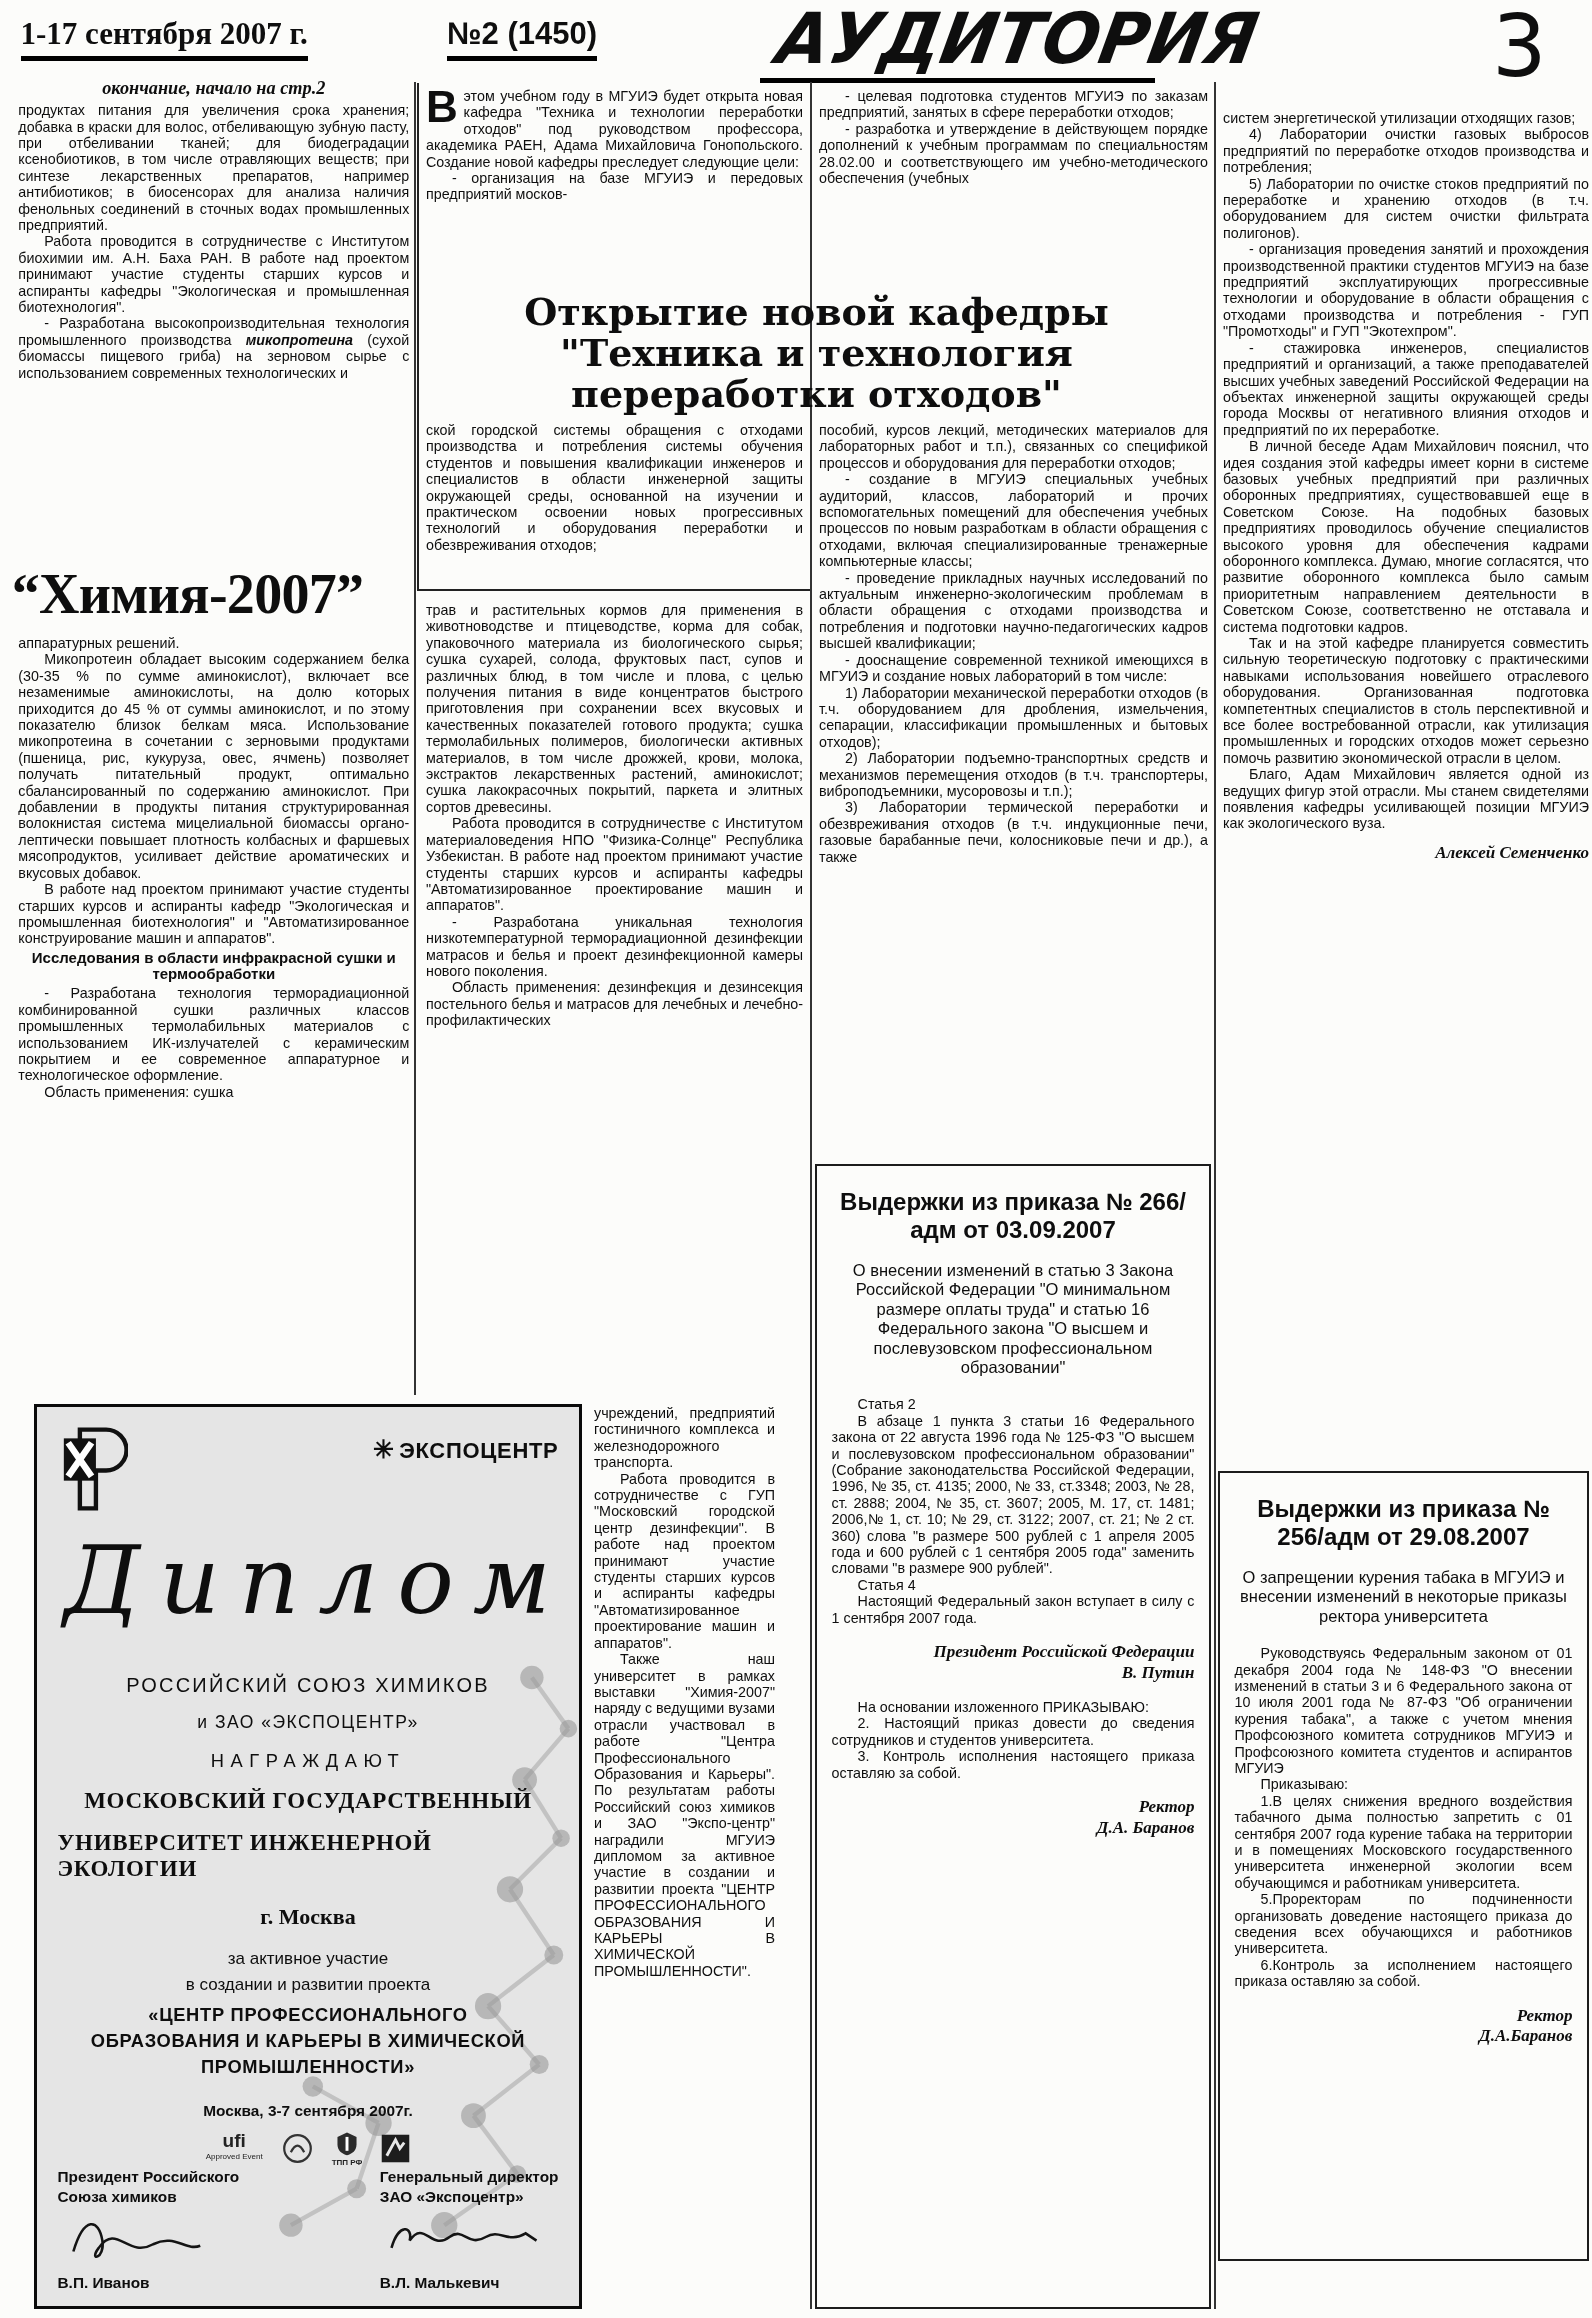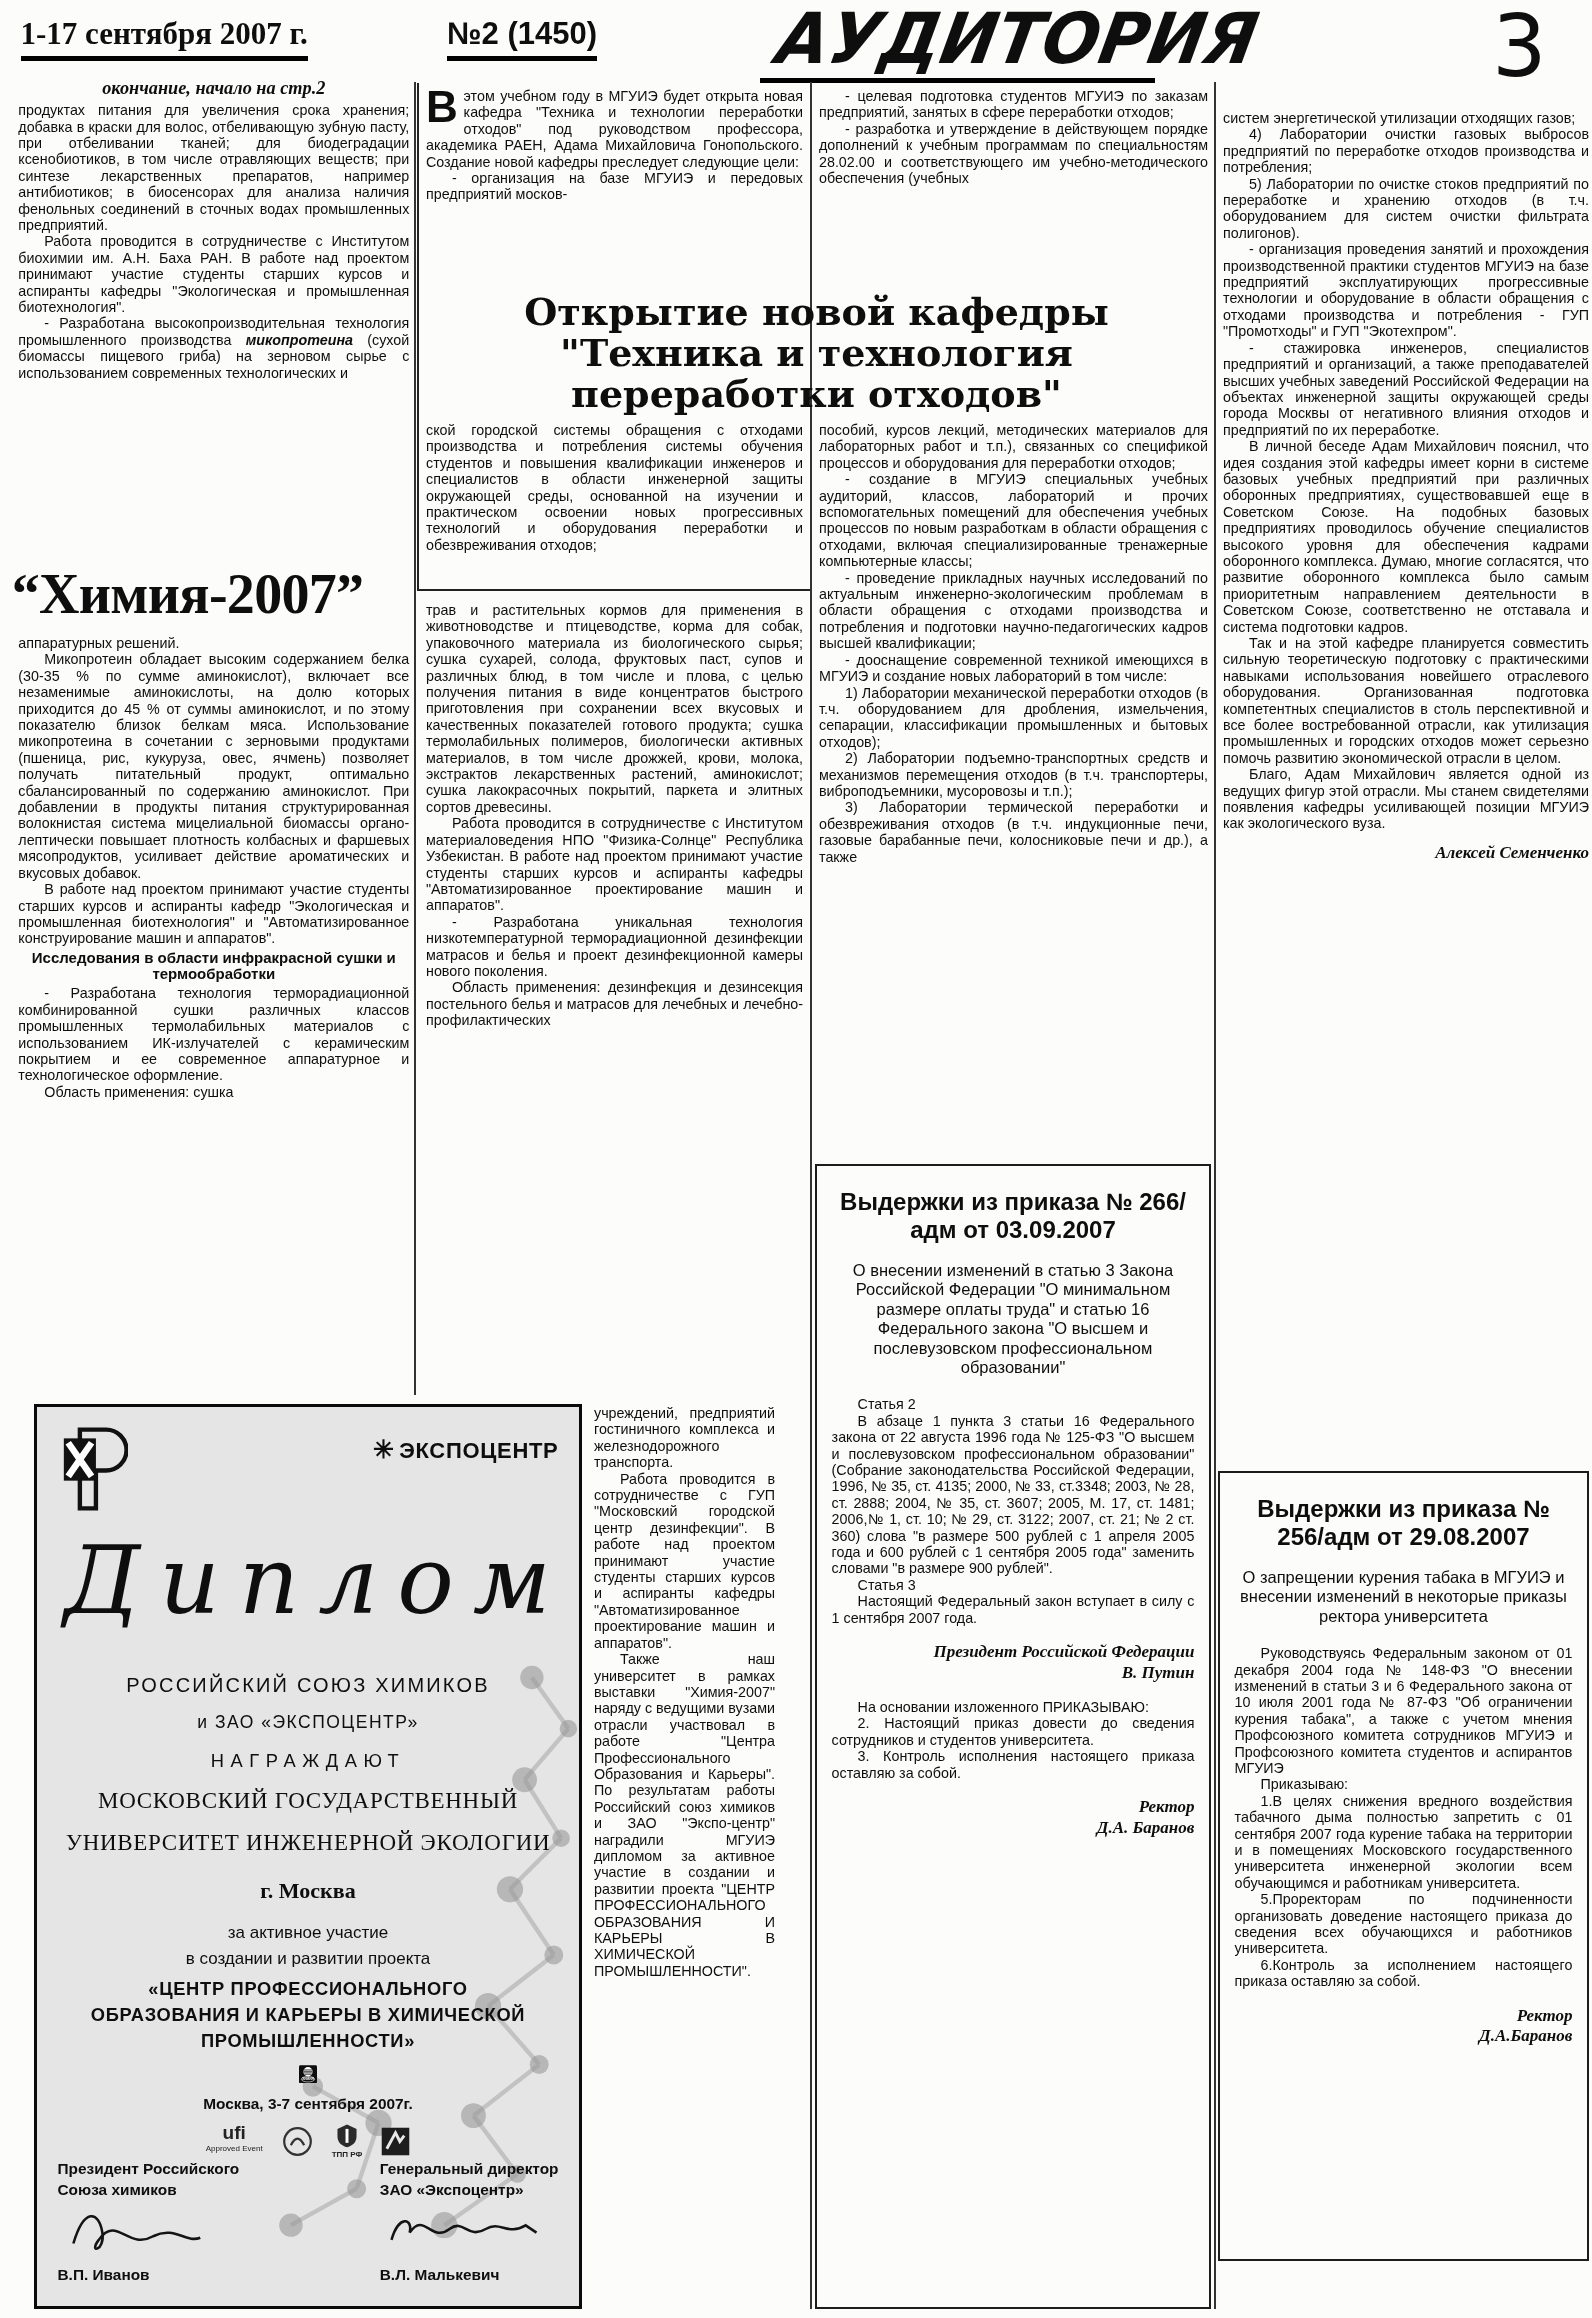--- a/index.html
+++ b/index.html
@@ -51,21 +51,21 @@
   .dip-inner{position:relative;width:100%;height:100%;padding:17.5px 20.5px;box-sizing:border-box;
              display:flex;flex-direction:column;align-items:center;z-index:1;}
   .dip-head{width:100%;display:flex;justify-content:space-between;align-items:flex-start;}
   .dip-brand{font-weight:700;font-size:22px;letter-spacing:0.7px;white-space:nowrap;margin-top:10.2px;}
   .dip-star{font-size:25px;margin-right:4.4px;}
   .dip-title{font-family:"DejaVu Serif",serif;font-style:italic;font-size:94px;line-height:95px;
              letter-spacing:19px;margin:20.5px 0 7.3px 17.5px;}
   .dip-org1{font-size:20px;letter-spacing:2.2px;margin-top:39px;}
   .dip-org2{font-size:17.5px;letter-spacing:1.5px;margin-top:14.6px;}
   .dip-award{font-size:18.3px;letter-spacing:6.6px;margin-top:17.5px;}
-  .dip-univ{font-family:"Liberation Serif",serif;font-weight:400;font-size:23px;letter-spacing:0.7px;margin-top:16px;}
+  .dip-univ{font-family:"Liberation Serif",serif;font-weight:700;font-size:23px;letter-spacing:0.7px;margin-top:16px;}
   .dip-city{font-family:"Liberation Serif",serif;font-weight:700;font-size:22px;margin-top:22px;}
   .dip-for{font-size:17px;margin-top:19px;}
   .dip-for2{font-size:17px;margin-top:5.8px;}
   .dip-project{font-size:18.3px;font-weight:700;letter-spacing:0.7px;text-align:center;
                line-height:26px;margin-top:7.3px;width:92%;}
   .dip-date{font-weight:700;font-size:15.4px;margin-top:11.7px;}
   .dip-logos{display:flex;align-items:center;gap:19px;margin-top:10.2px;color:#222;}
   .dip-ufi{text-align:center;font-weight:700;font-size:19px;line-height:16px;}
   .dip-ufi small{display:block;font-weight:400;font-size:8px;letter-spacing:0;}
   .dip-sigrow{width:100%;display:flex;justify-content:space-between;margin-top:auto;padding:0 5.8px 2.9px 5.8px;}
@@ -153,21 +153,21 @@
     <p class="para">2) Лаборатории подъемно-транспортных средств и механизмов перемещения отходов (в т.ч. транспортеры, виброподъемники, мусоровозы и т.п.);</p>
     <p class="para">3) Лаборатории термической переработки и обезвреживания отходов (в т.ч. индукционные печи, газовые барабанные печи, колосниковые печи и др.), а также</p>
   </div>
 
   <div class="orderbox" style="left:815px;top:1164px;width:396px;height:1145px;box-sizing:border-box;">
     <div class="orderbox-inner">
       <p class="box-title">Выдержки из приказа № 266/адм от 03.09.2007</p>
       <p class="box-sub">О внесении изменений в статью 3 Закона Российской Федерации "О минимальном размере оплаты труда" и статью 16 Федерального закона "О высшем и послевузовском профессиональном образовании"</p>
       <p class="para">Статья 2</p>
       <p class="para">В абзаце 1 пункта 3 статьи 16 Федерального закона от 22 августа 1996 года № 125-ФЗ "О высшем и послевузовском профессиональном образовании" (Собрание законодательства Российской Федерации, 1996, № 35, ст. 4135; 2000, № 33, ст.3348; 2003, № 28, ст. 2888; 2004, № 35, ст. 3607; 2005, М. 17, ст. 1481; 2006,№ 1, ст. 10; № 29, ст. 3122; 2007, ст. 21; № 2 ст. 360) слова "в размере 500 рублей с 1 апреля 2005 года и 600 рублей с 1 сентября 2005 года" заменить словами "в размере 900 рублей".</p>
-      <p class="para">Статья 3</p>
+      <p class="para">Статья 4</p>
       <p class="para">Настоящий Федеральный закон вступает в силу с 1 сентября 2007 года.</p>
       <div class="signoff">
         <div>Президент Российской Федерации</div>
         <div>В. Путин</div>
       </div>
       <p class="para">На основании изложенного ПРИКАЗЫВАЮ:</p>
       <p class="para">2. Настоящий приказ довести до сведения сотрудников и студентов университета.</p>
       <p class="para">3. Контроль исполнения настоящего приказа оставляю за собой.</p>
       <div class="signoff">
         <div>Ректор</div>

